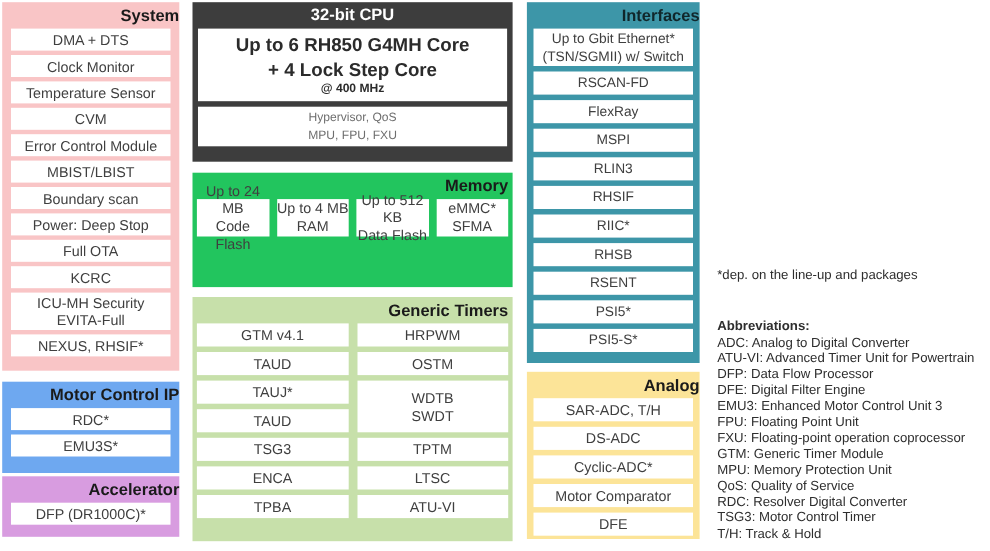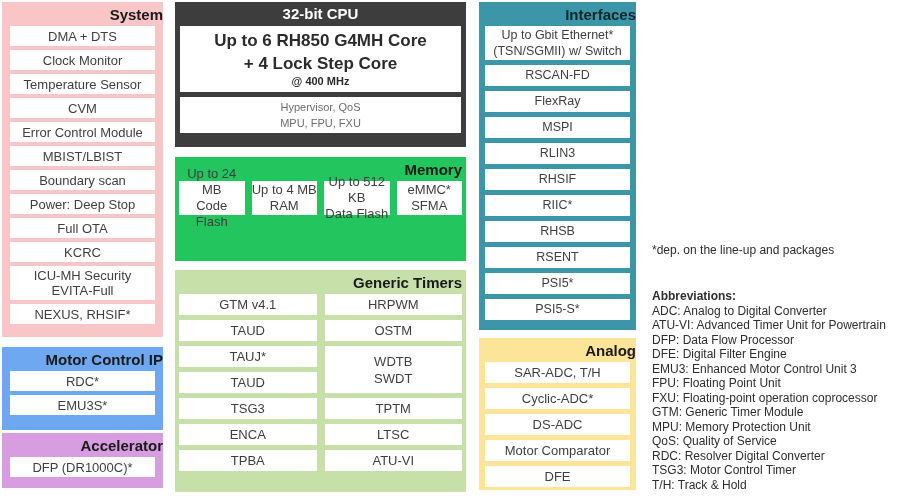--- a/index.html
+++ b/index.html
@@ -180,22 +180,22 @@
       <div class="box">RSENT</div>
       <div class="box">PSI5*</div>
       <div class="box">PSI5-S*</div>
     </div>
   </section>
 
   <section class="panel p-analog">
     <div class="panel-title">Analog</div>
     <div class="col-list">
       <div class="box">SAR-ADC, T/H</div>
+      <div class="box">DS-ADC</div>
       <div class="box">Cyclic-ADC*</div>
-      <div class="box">DS-ADC</div>
       <div class="box">Motor Comparator</div>
       <div class="box">DFE</div>
     </div>
   </section>
 
   <div class="note-dep">*dep. on the line-up and packages</div>
 
   <div class="abbr">
     <div class="abbr-title">Abbreviations:</div>
     <div class="abbr-line">ADC: Analog to Digital Converter</div>

